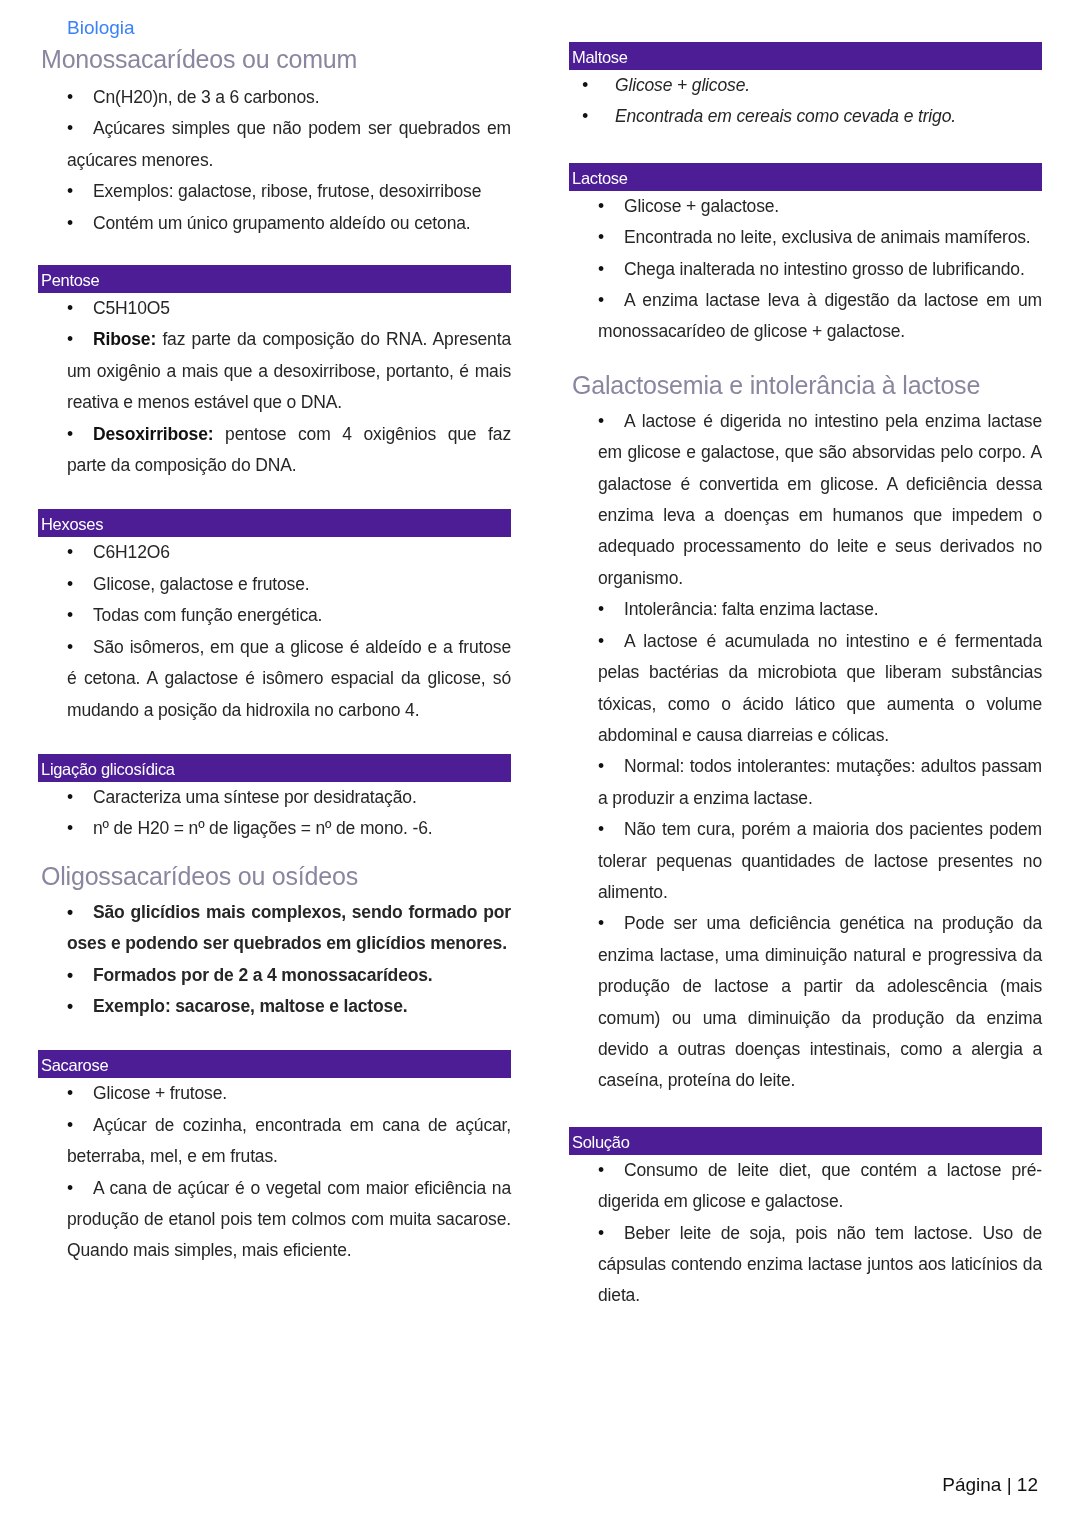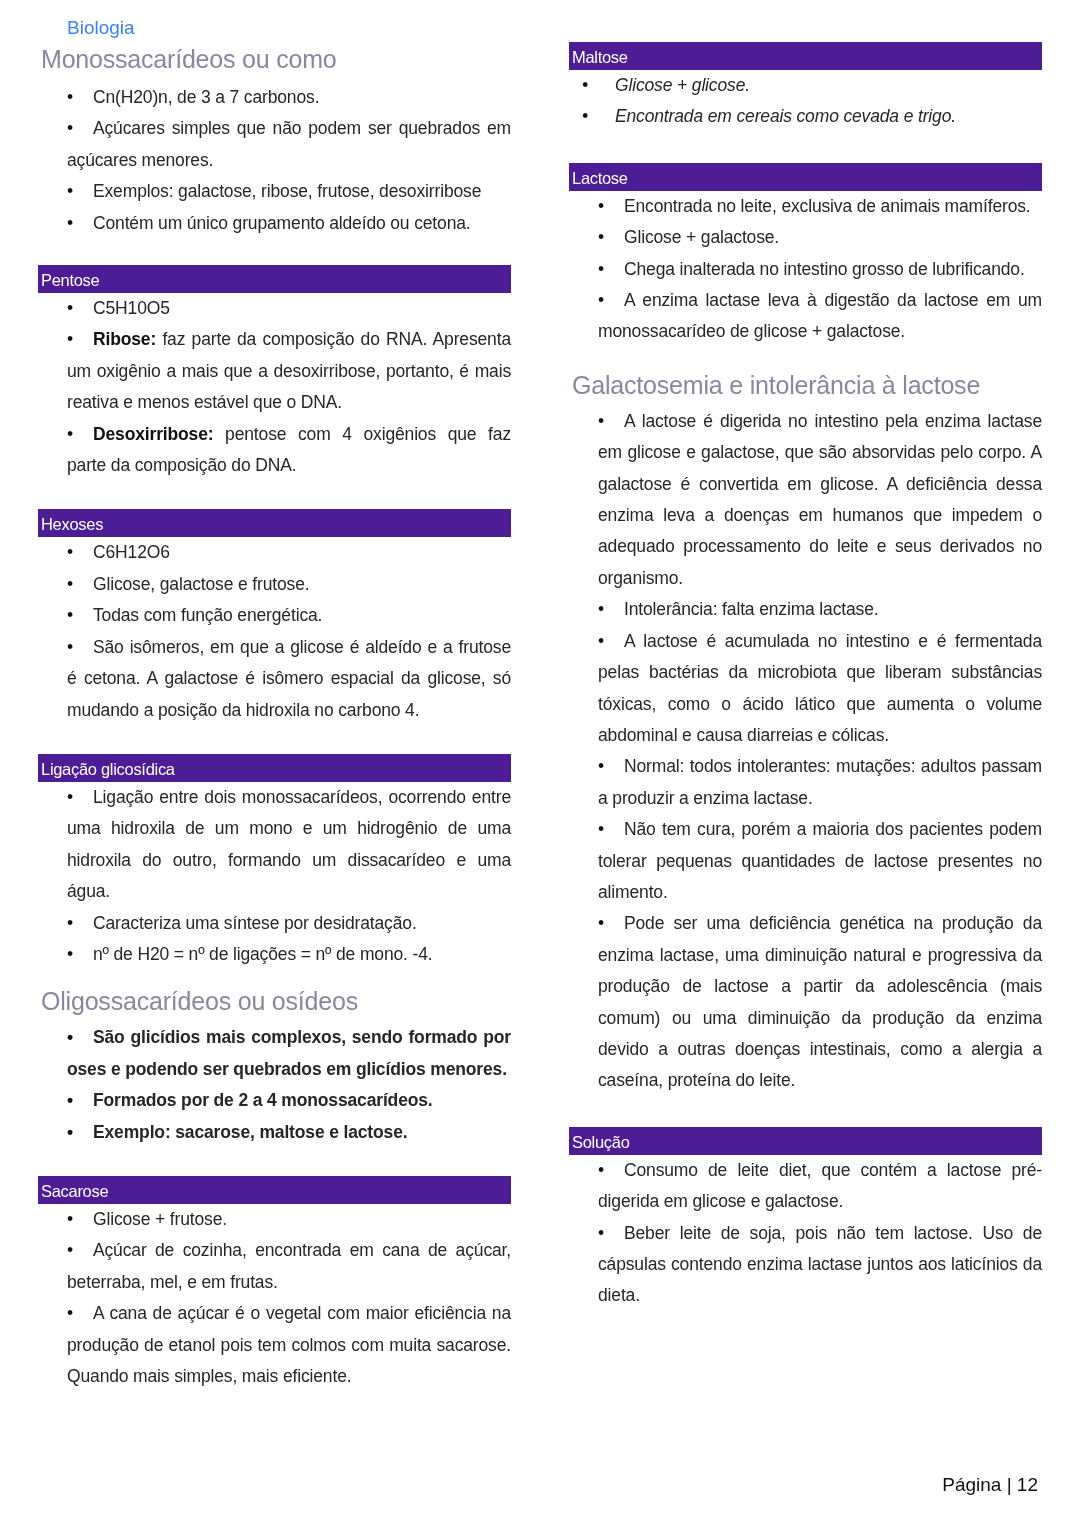--- a/index.html
+++ b/index.html
@@ -38,23 +38,23 @@
     position: absolute; right: 42px; top: 1474px;
     font-size: 19px; color: #111;
   }
 </style>
 </head>
 <body>
 
 <div class="page-header">Biologia</div>
 
 <div class="col col-left">
-  <h2 class="heading">Monossacarídeos ou como</h2>
+  <h2 class="heading">Monossacarídeos ou comum</h2>
   <ul class="bul" style="margin-top:6px;">
-    <li><span class="bullet">•</span><span>Cn(H20)n, de 3 a 7 carbonos.</span></li>
+    <li><span class="bullet">•</span><span>Cn(H20)n, de 3 a 6 carbonos.</span></li>
     <li><span class="bullet">•</span><span>Açúcares simples que não podem ser quebrados em açúcares menores.</span></li>
     <li><span class="bullet">•</span><span>Exemplos: galactose, ribose, frutose, desoxirribose</span></li>
     <li><span class="bullet">•</span><span>Contém um único grupamento aldeído ou cetona.</span></li>
   </ul>
   <div style="height:26px"></div>
 
   <div class="bar">Pentose</div>
   <ul class="bul">
     <li><span class="bullet">•</span><span>C5H10O5</span></li>
     <li><span class="bullet">•</span><b>Ribose:</b><span> faz parte da composição do RNA. Apresenta um oxigênio a mais que a desoxirribose, portanto, é mais reativa e menos estável que o DNA.</span></li>
@@ -66,23 +66,22 @@
   <ul class="bul">
     <li><span class="bullet">•</span><span>C6H12O6</span></li>
     <li><span class="bullet">•</span><span>Glicose, galactose e frutose.</span></li>
     <li><span class="bullet">•</span><span>Todas com função energética.</span></li>
     <li><span class="bullet">•</span><span>São isômeros, em que a glicose é aldeído e a frutose é cetona. A galactose é isômero espacial da glicose, só mudando a posição da hidroxila no carbono 4.</span></li>
   </ul>
   <div style="height:28px"></div>
 
   <div class="bar">Ligação glicosídica</div>
   <ul class="bul">
-    <li><span class="bullet">•</span><span>Ligação entre dois monossacarídeos, ocorrendo entre uma hidroxila de um mono e um hidrogênio de uma hidroxila do outro, formando um dissacarídeo e uma água.</span></li>
     <li><span class="bullet">•</span><span>Caracteriza uma síntese por desidratação.</span></li>
-    <li><span class="bullet">•</span><span>nº de H20 = nº de ligações = nº de mono. -4.</span></li>
+    <li><span class="bullet">•</span><span>nº de H20 = nº de ligações = nº de mono. -6.</span></li>
   </ul>
   <div style="height:14px"></div>
 
   <h2 class="heading">Oligossacarídeos ou osídeos</h2>
   <ul class="bul" style="margin-top:4px;font-weight:bold;">
     <li><span class="bullet">•</span><span>São glicídios mais complexos, sendo formado por oses e podendo ser quebrados em glicídios menores.</span></li>
     <li><span class="bullet">•</span><span>Formados por de 2 a 4 monossacarídeos.</span></li>
     <li><span class="bullet">•</span><span>Exemplo: sacarose, maltose e lactose.</span></li>
   </ul>
   <div style="height:28px"></div>
@@ -98,22 +97,22 @@
 <div class="col col-right">
   <div class="bar">Maltose</div>
   <ul class="bul indent">
     <li style="padding-left:46px;"><span class="bullet" style="margin-left:-33px;width:33px;">•</span><span>Glicose + glicose.</span></li>
     <li style="padding-left:46px;"><span class="bullet" style="margin-left:-33px;width:33px;">•</span><span>Encontrada em cereais como cevada e trigo.</span></li>
   </ul>
   <div style="height:30px"></div>
 
   <div class="bar">Lactose</div>
   <ul class="bul">
+    <li><span class="bullet">•</span><span>Glicose + galactose.</span></li>
     <li><span class="bullet">•</span><span>Encontrada no leite, exclusiva de animais mamíferos.</span></li>
-    <li><span class="bullet">•</span><span>Glicose + galactose.</span></li>
     <li><span class="bullet">•</span><span>Chega inalterada no intestino grosso de lubrificando.</span></li>
     <li><span class="bullet">•</span><span>A enzima lactase leva à digestão da lactose em um monossacarídeo de glicose + galactose.</span></li>
   </ul>
   <div style="height:20px"></div>
 
   <h2 class="heading">Galactosemia e intolerância à lactose</h2>
   <ul class="bul" style="margin-top:4px;">
     <li><span class="bullet">•</span><span>A lactose é digerida no intestino pela enzima lactase em glicose e galactose, que são absorvidas pelo corpo. A galactose é convertida em glicose. A deficiência dessa enzima leva a doenças em humanos que impedem o adequado processamento do leite e seus derivados no organismo.</span></li>
     <li><span class="bullet">•</span><span>Intolerância: falta enzima lactase.</span></li>
     <li><span class="bullet">•</span><span>A lactose é acumulada no intestino e é fermentada pelas bactérias da microbiota que liberam substâncias tóxicas, como o ácido lático que aumenta o volume abdominal e causa diarreias e cólicas.</span></li>

